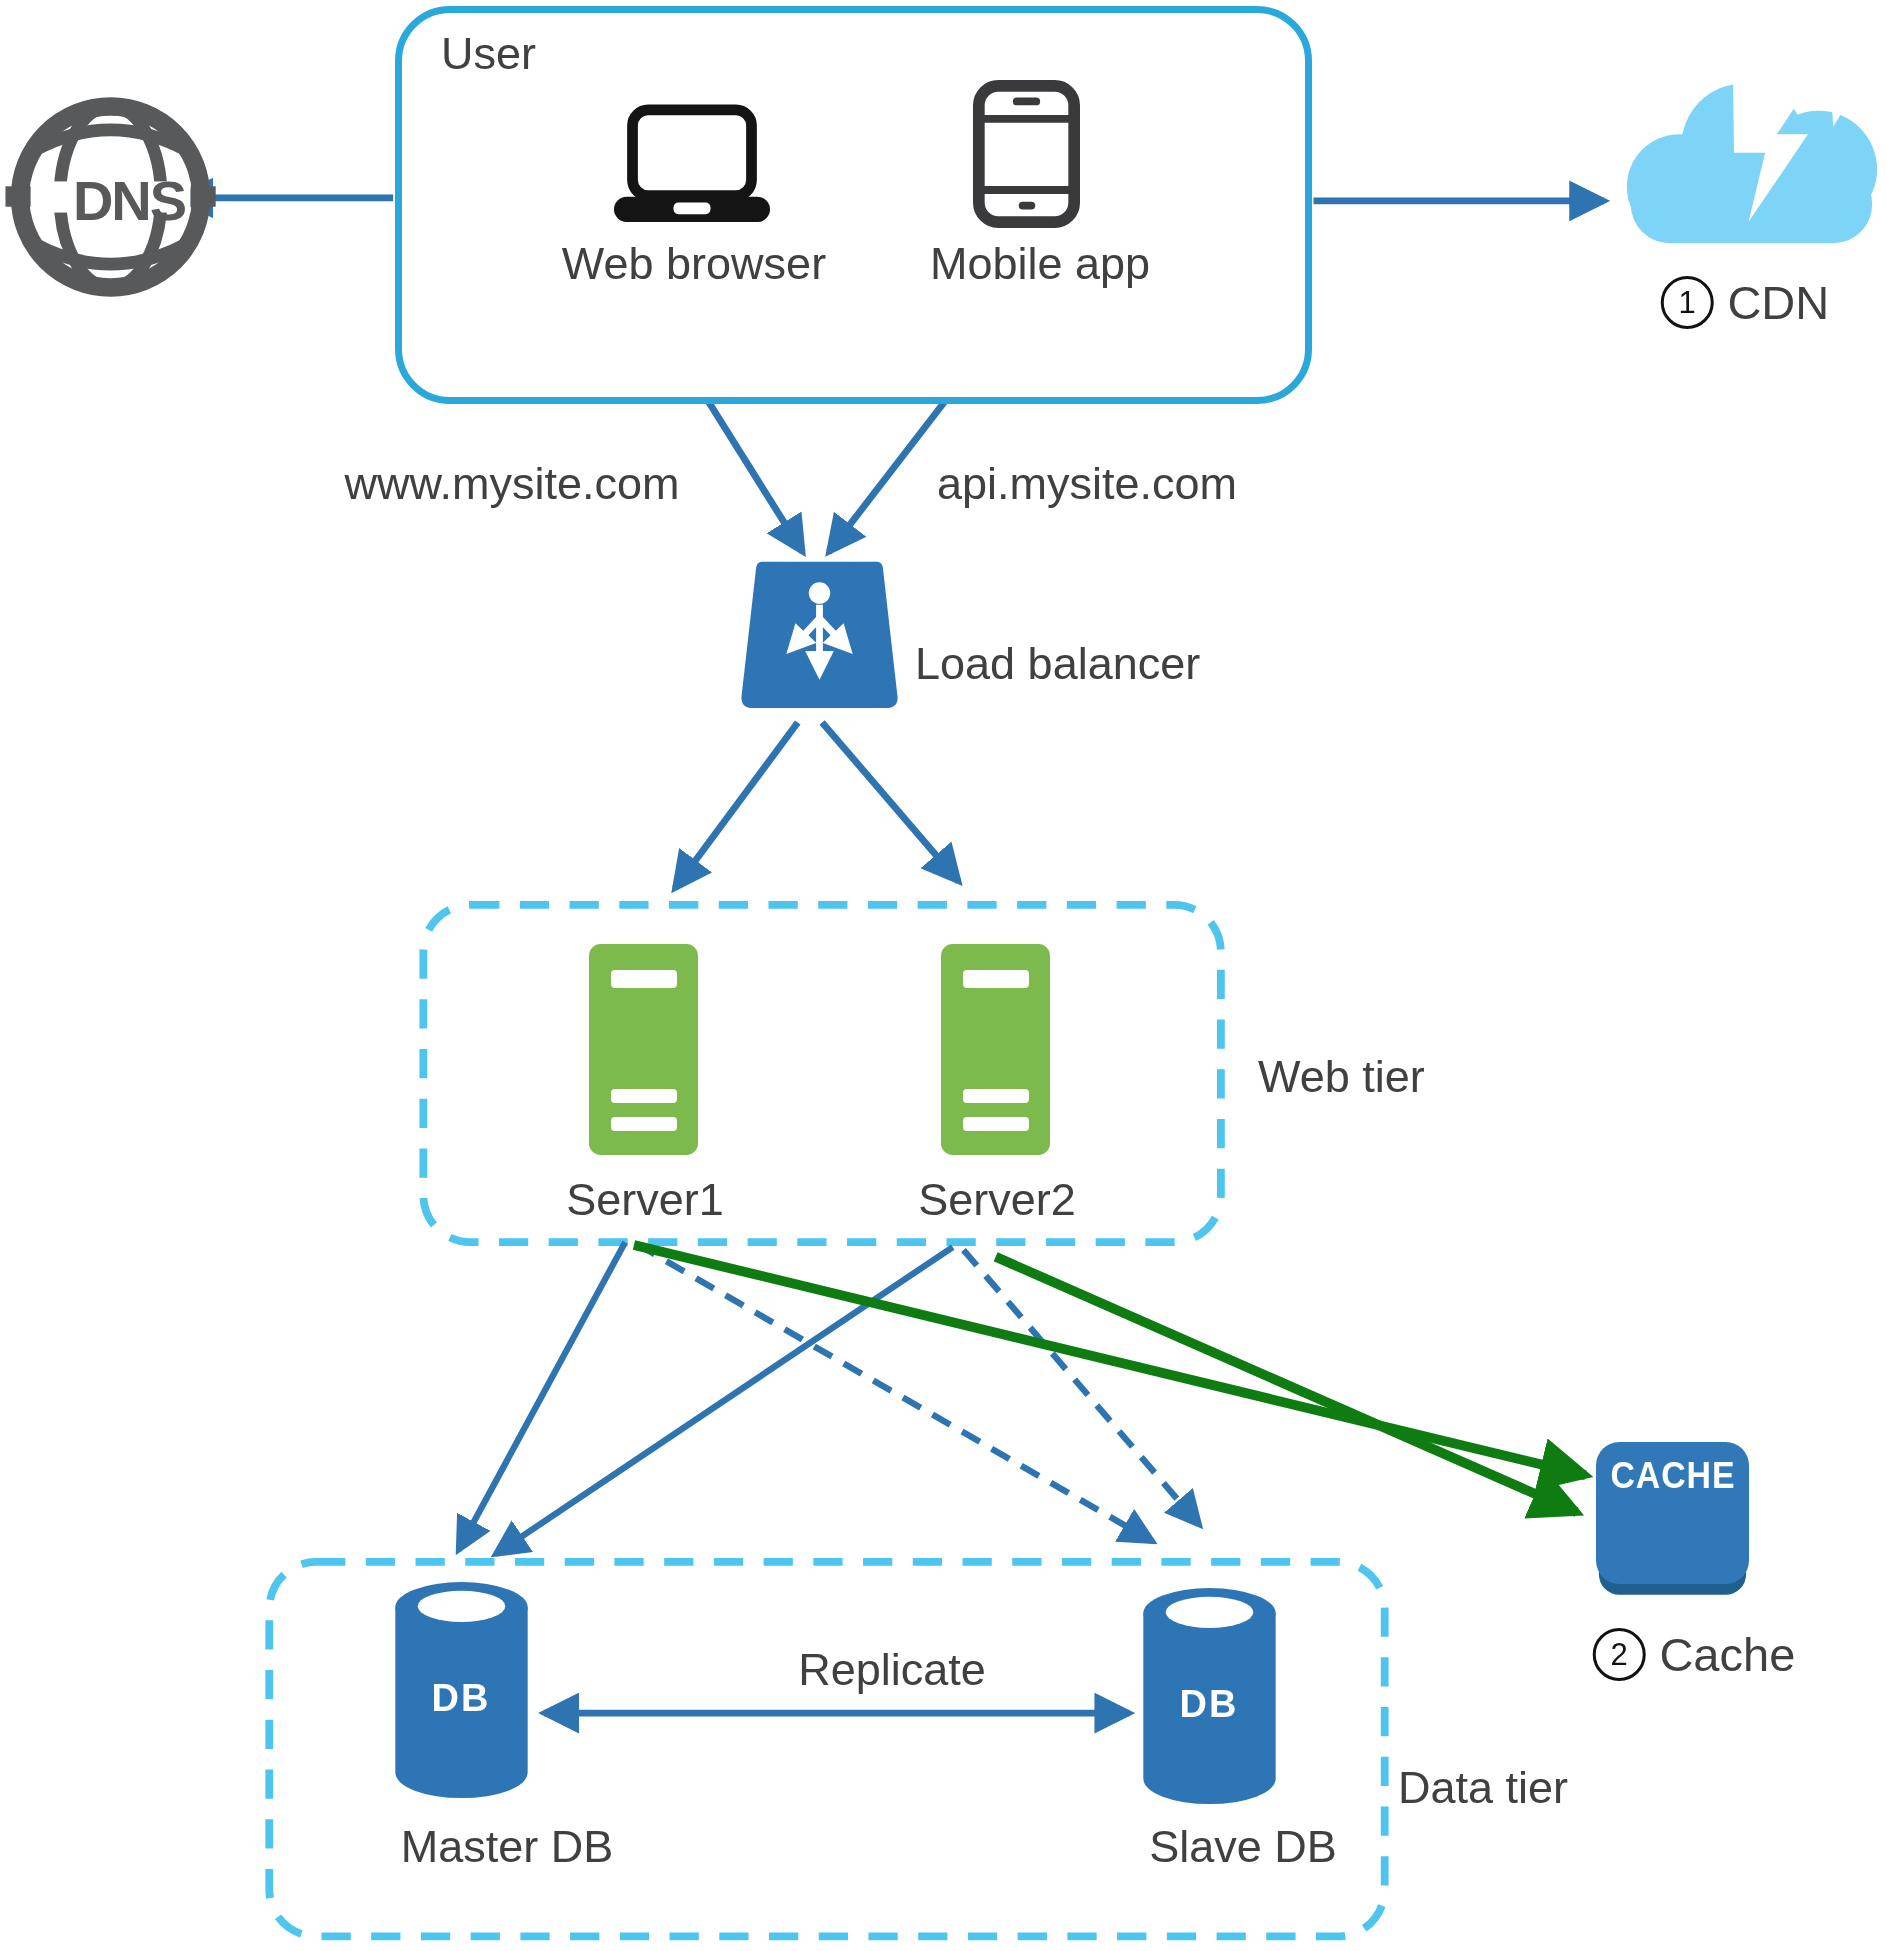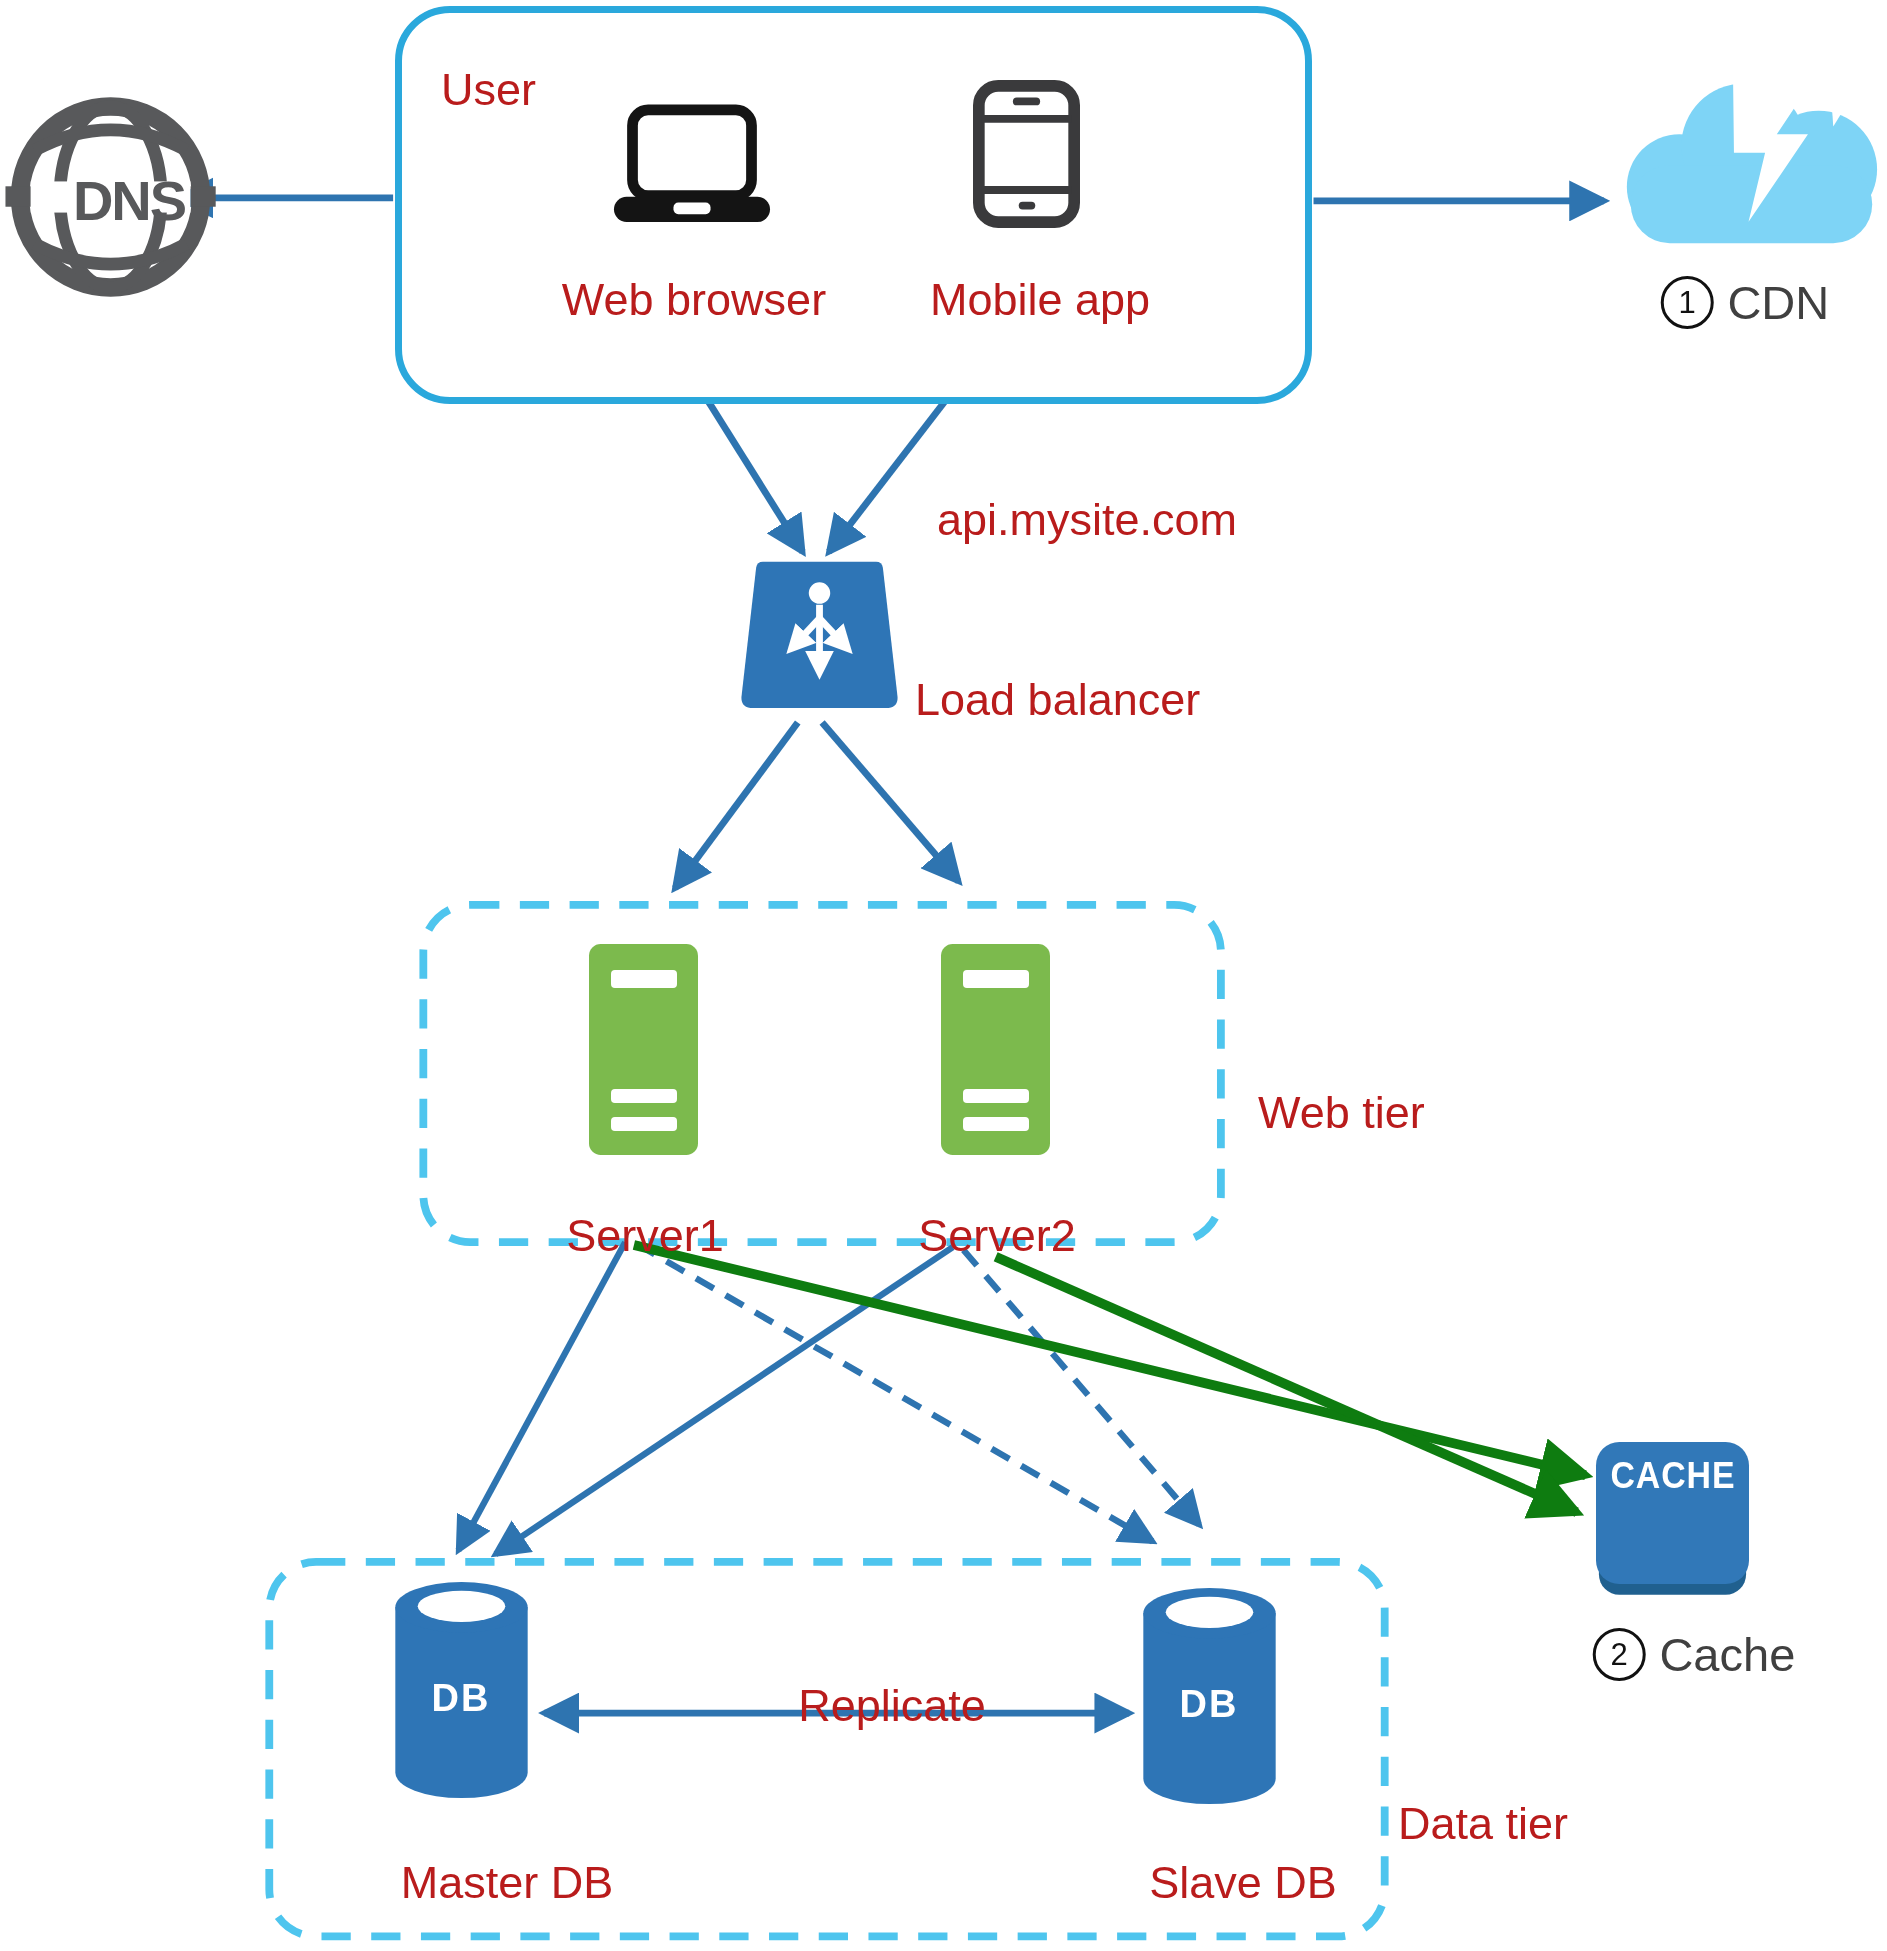--- a/index.html
+++ b/index.html
@@ -1,19 +1,19 @@
 <!DOCTYPE html>
 <html><head>
 <meta charset="utf-8">
 <style>
   html,body{margin:0;padding:0;background:#fff;}
   #canvas{position:relative;width:1887px;height:1951px;background:#fff;overflow:hidden;
           font-family:"Liberation Sans","DejaVu Sans",sans-serif;color:#111;}
   .abs{position:absolute;}
-  .lbl{position:absolute;font-size:45px;color:#b91c1c;white-space:nowrap;line-height:1;margin-top:36px;}
+  .lbl{position:absolute;font-size:45px;color:#404040;white-space:nowrap;line-height:1;}
   .ctr{transform:translateX(-50%);}
   svg{position:absolute;overflow:visible;}
   
   #user-box{left:395px;top:5.9px;width:917px;height:398px;border:7.8px solid #2aa8dc;
             border-radius:55px;box-sizing:border-box;background:#fff;}
   
   .server{position:absolute;width:109px;height:211px;background:#7cba4d;border-radius:11.7px;}
   .slot{position:absolute;left:21.5px;width:66px;background:#fff;border-radius:3.9px;}
   
   #cache-node{left:1596px;top:1442px;width:153px;height:142px;background:#3178b8;
@@ -112,20 +112,21 @@
     <g>
       <polygon points="127,2 216,2 172,68 204,68 143,158 160,87 128,87" fill="#fff"></polygon>
       <polygon points="226,2 266,2 230,60" fill="#fff"></polygon>
     </g>
   </svg>
   <div class="annot" style="left:1745px;top:275px;">
     <span class="num-circle">1</span>
     <span class="annot-text">CDN</span>
   </div>
 
+  <div class="lbl ctr" style="left:512px;top:461px;">www.mysite.com</div>
   <div class="lbl ctr" style="left:1087px;top:461px;">api.mysite.com</div>
 
   <svg class="abs" style="left:722px;top:556px" width="195" height="156" viewBox="0 0 200 160">
     <path d="M42,6 L158,6 Q164,6 165,12 L180,144 Q181,156 168,156 L32,156 Q19,156 20,144 L35,12 Q36,6 42,6 Z" fill="#2e75b6"></path>
     <circle cx="100" cy="38" r="11" fill="#fff"></circle>
     <line x1="100" y1="50" x2="100" y2="118" stroke="#fff" stroke-width="7" marker-end="url(#mw)"></line>
     <line x1="100" y1="64" x2="72" y2="94" stroke="#fff" stroke-width="7" marker-end="url(#mw)"></line>
     <line x1="100" y1="64" x2="128" y2="94" stroke="#fff" stroke-width="7" marker-end="url(#mw)"></line>
   </svg>
   <div class="lbl" style="left:915px;top:641px;">Load balancer</div>

